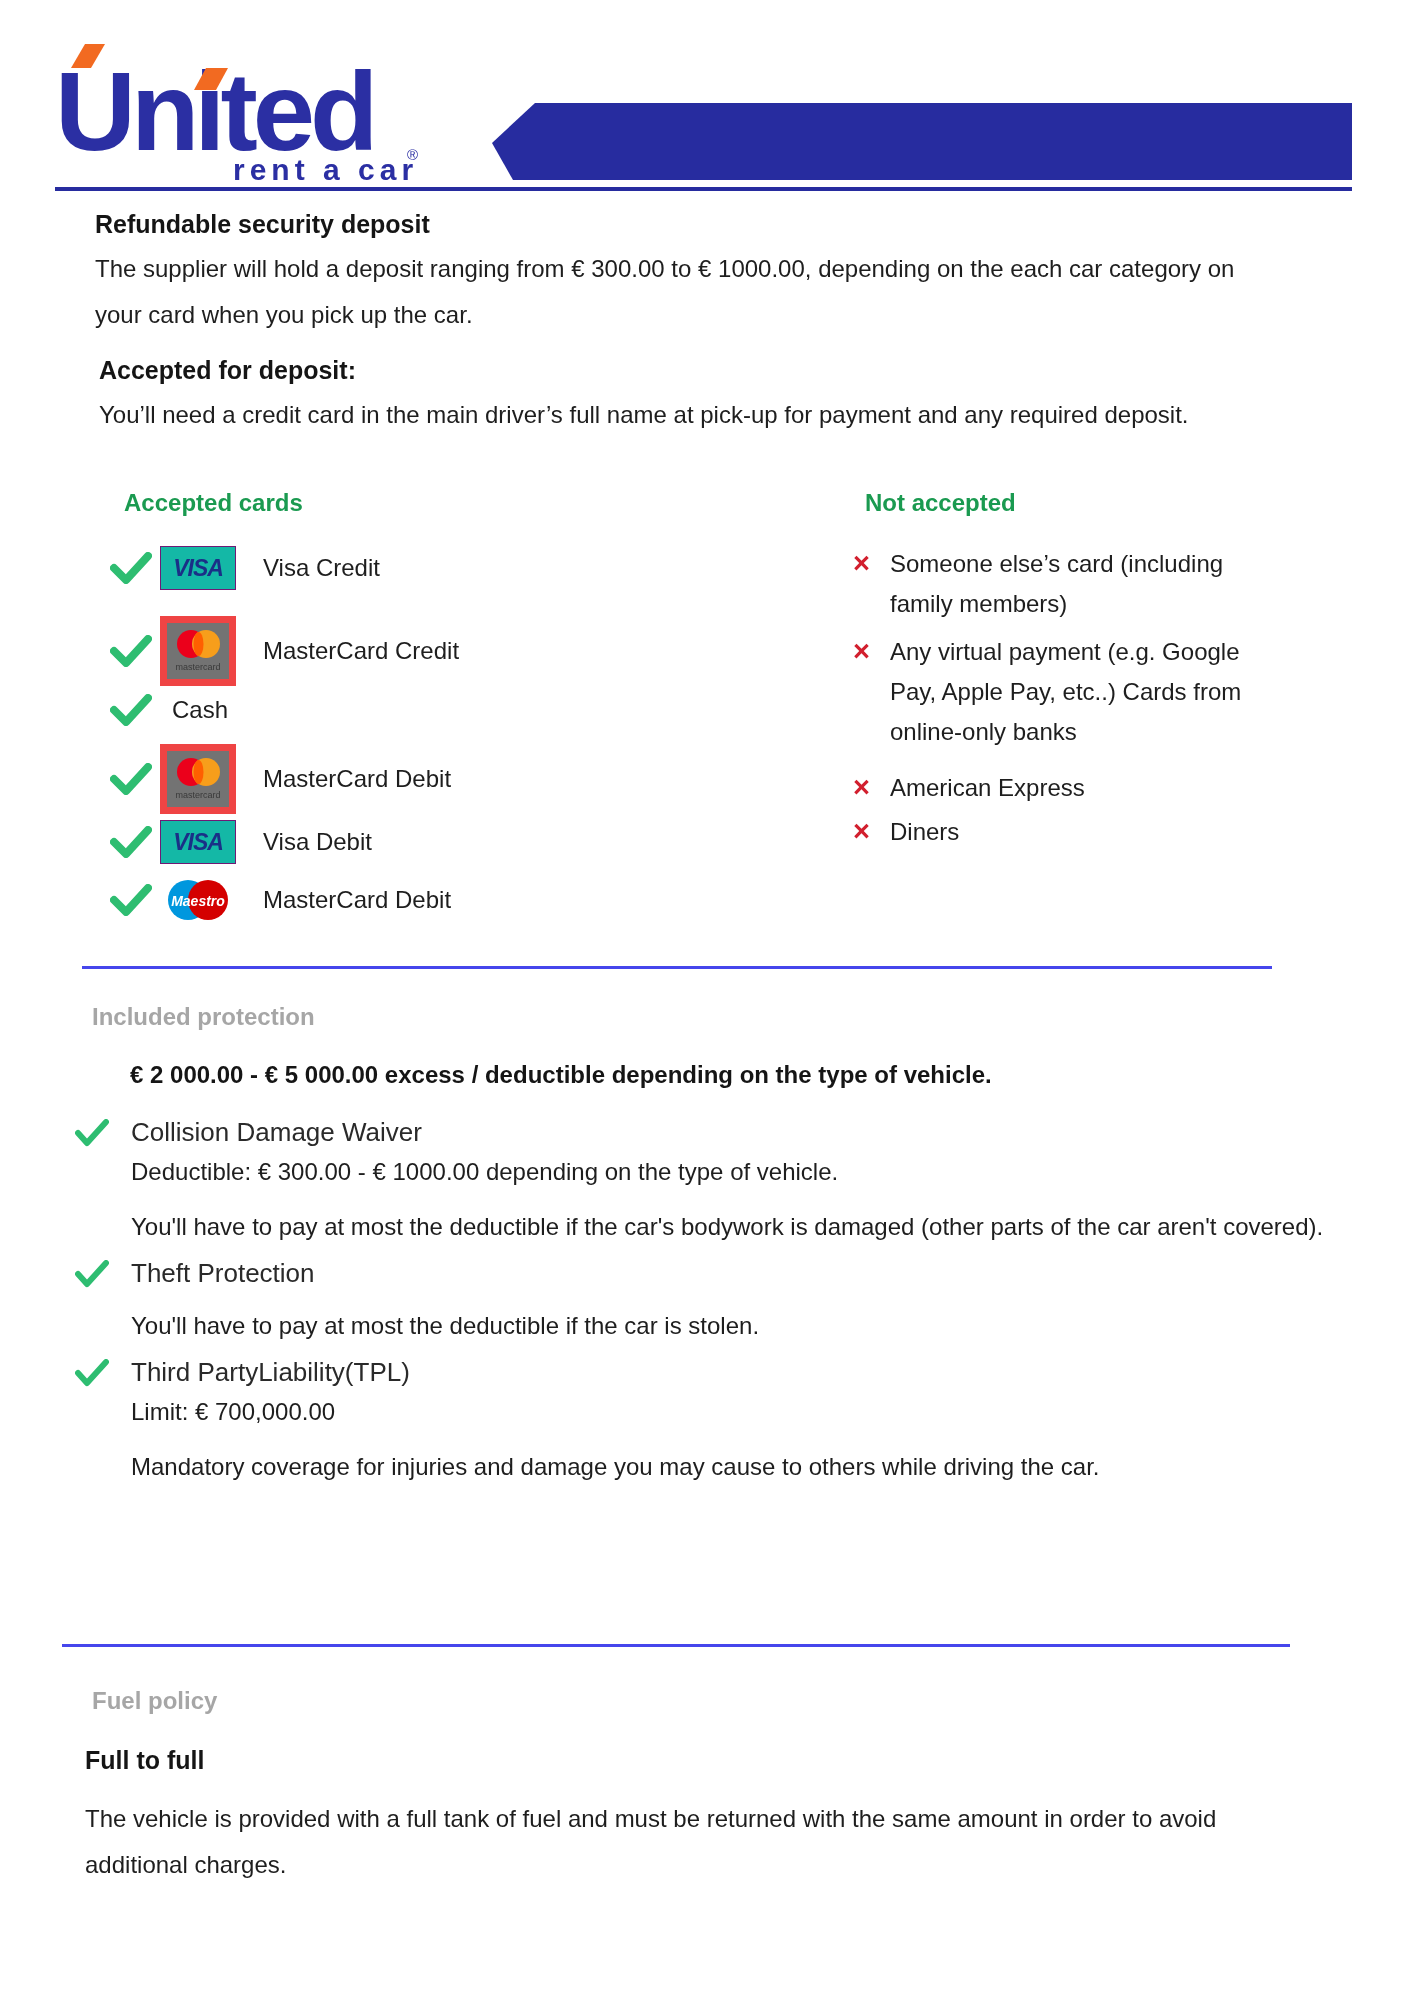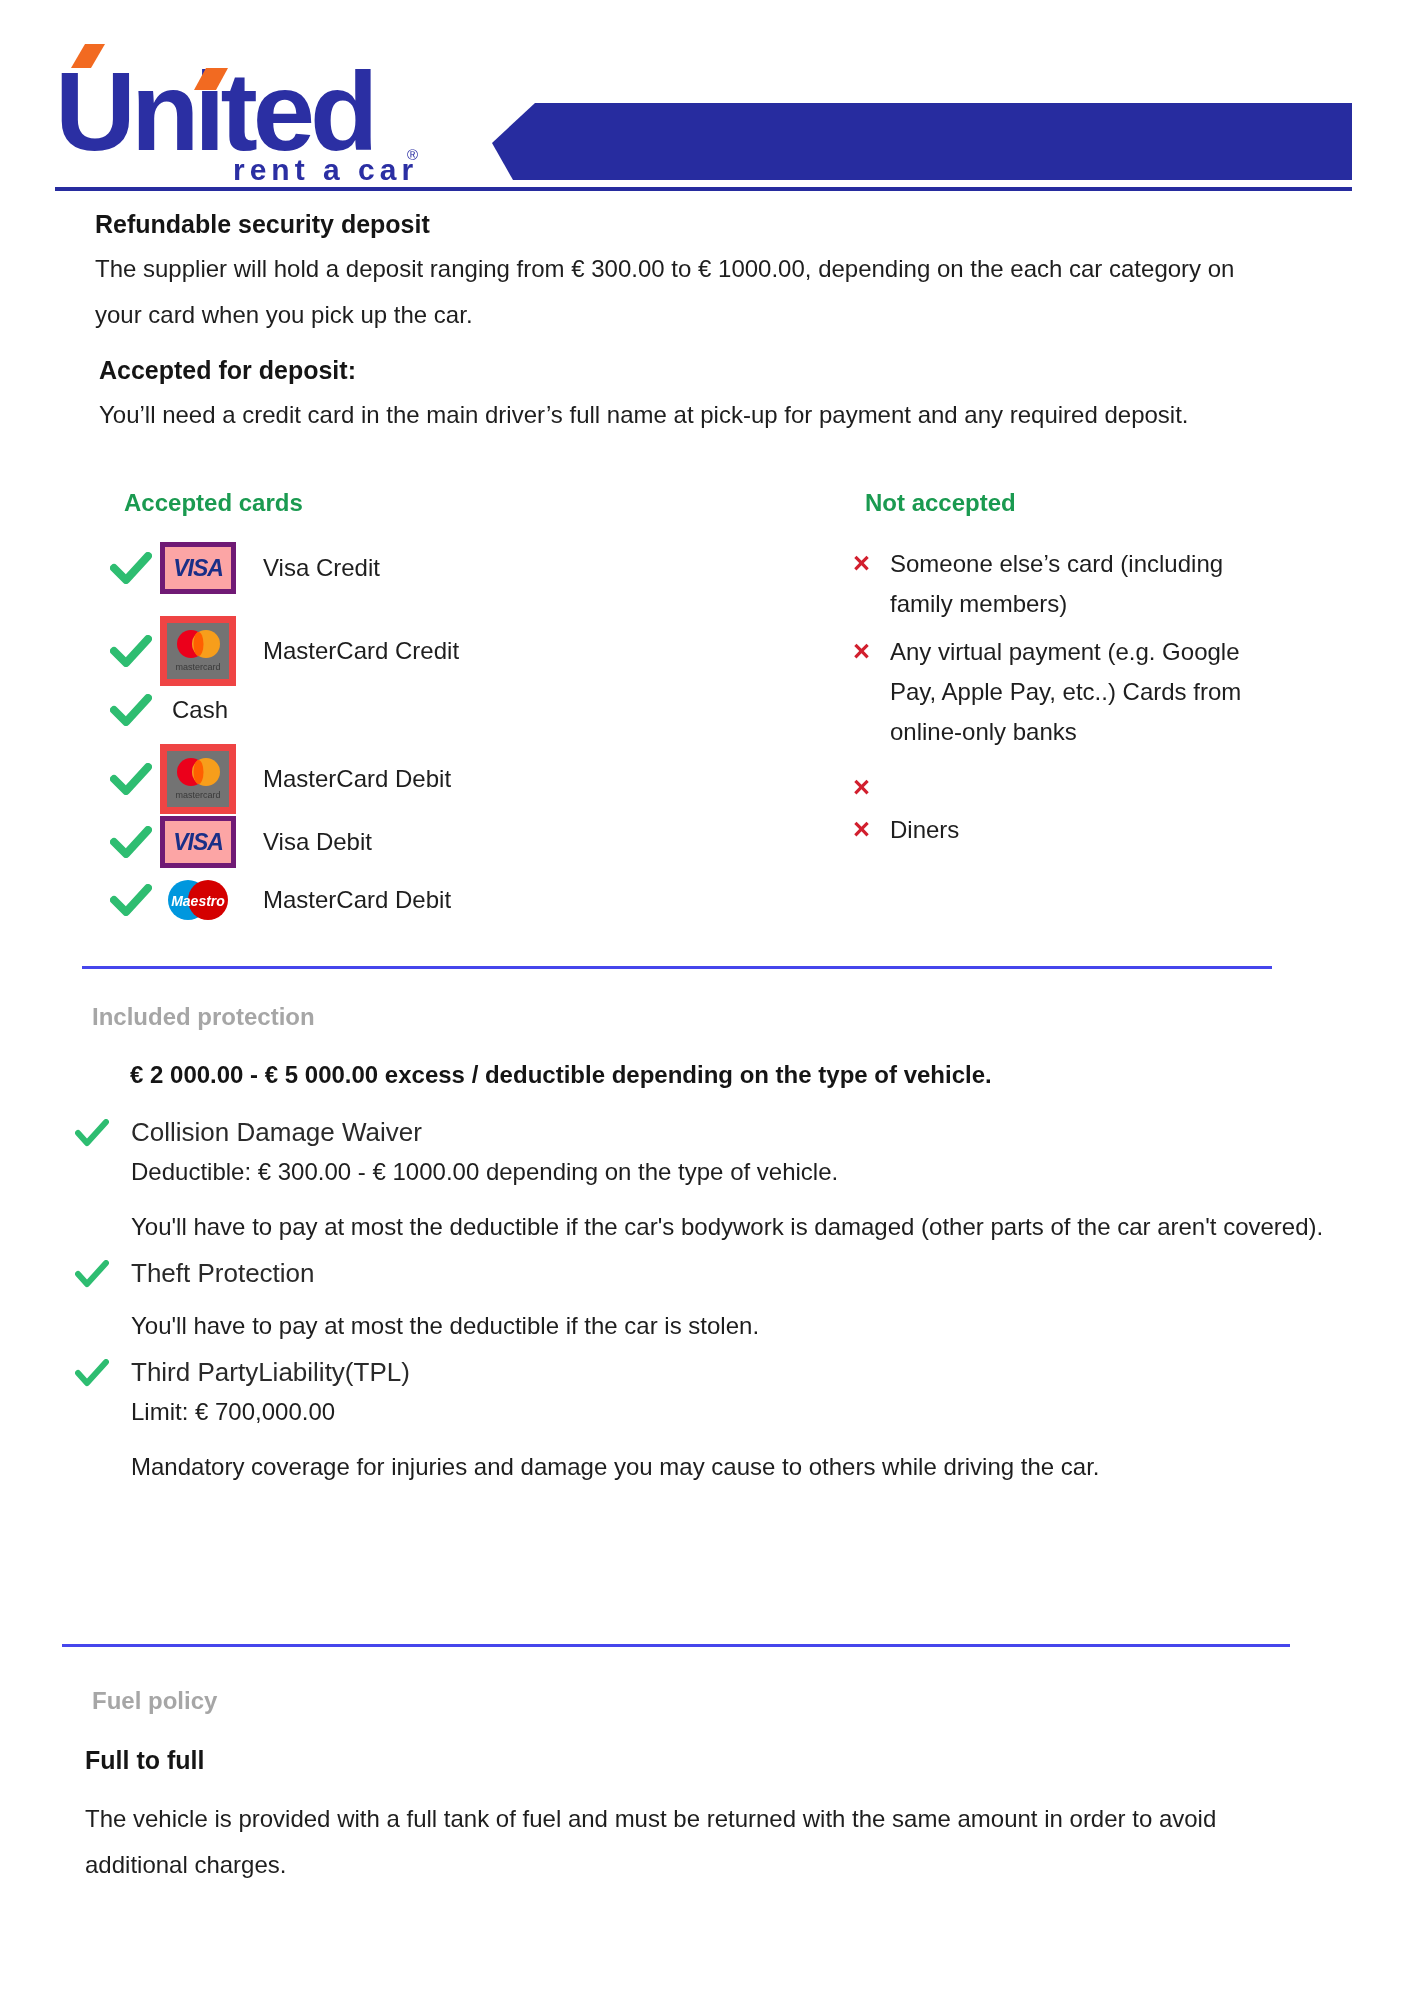--- a/index.html
+++ b/index.html
@@ -20,21 +20,21 @@
 
   
   .col-accepted { position:absolute; left:95px; top:488px; width:660px; }
   .col-notaccepted { position:absolute; left:853px; top:488px; width:490px; }
   .col-title { font-size:24px; font-weight:bold; color:#1a9a50; line-height:30px; margin:0 0 26px 29px; }
   .col-notaccepted .col-title { margin-left:12px; }
 
   .acc-row { display:flex; align-items:center; padding-left:15px; }
   .acc-row .checkwrap { width:42px; display:flex; }
   .cardbox { margin-left:8px; width:76px; display:flex; justify-content:center; align-items:center; }
-  .visa-box { width:74px; height:42px; background:#fca5a5; border:5px solid #701a75; display:flex; align-items:center; justify-content:center; }
+  .visa-box { width:74px; height:42px; background:#14b8a6; border:1px solid #701a75; display:flex; align-items:center; justify-content:center; }
   .visa-text { font-style:italic; font-weight:bold; font-size:23px; color:#1a2f87; letter-spacing:-1px; }
   .mc-box { width:74px; height:56px; background:#737373; border:7px solid #ef4444; display:flex; align-items:center; justify-content:center; }
   .acc-label { font-size:24px; margin-left:27px; color:#1e1e1e; }
   .acc-label.no-logo { margin-left:20px; }
   .r1 { height:48px; margin-bottom:30px; }
   .r2 { height:58px; margin-bottom:12px; }
   .r3 { height:36px; margin-bottom:22px; }
   .r4 { height:58px; margin-bottom:12px; }
   .r5 { height:44px; margin-bottom:14px; }
   .r6 { height:44px; }
@@ -200,20 +200,21 @@
     <div class="x-row xr1">
       <span class="xwrap">×</span>
       <span class="x-text">Someone else’s card (including family members)</span>
     </div>
     <div class="x-row xr2">
       <span class="xwrap">×</span>
       <span class="x-text">Any virtual payment (e.g. Google Pay, Apple Pay, etc..) Cards from online-only banks</span>
     </div>
     <div class="x-row xr3">
       <span class="xwrap">×</span>
+      <span class="x-text">American Express</span>
     </div>
     <div class="x-row">
       <span class="xwrap">×</span>
       <span class="x-text">Diners</span>
     </div>
   </div>
 
   <div class="divider divider-1"></div>
 
   <div class="sec-protection">

